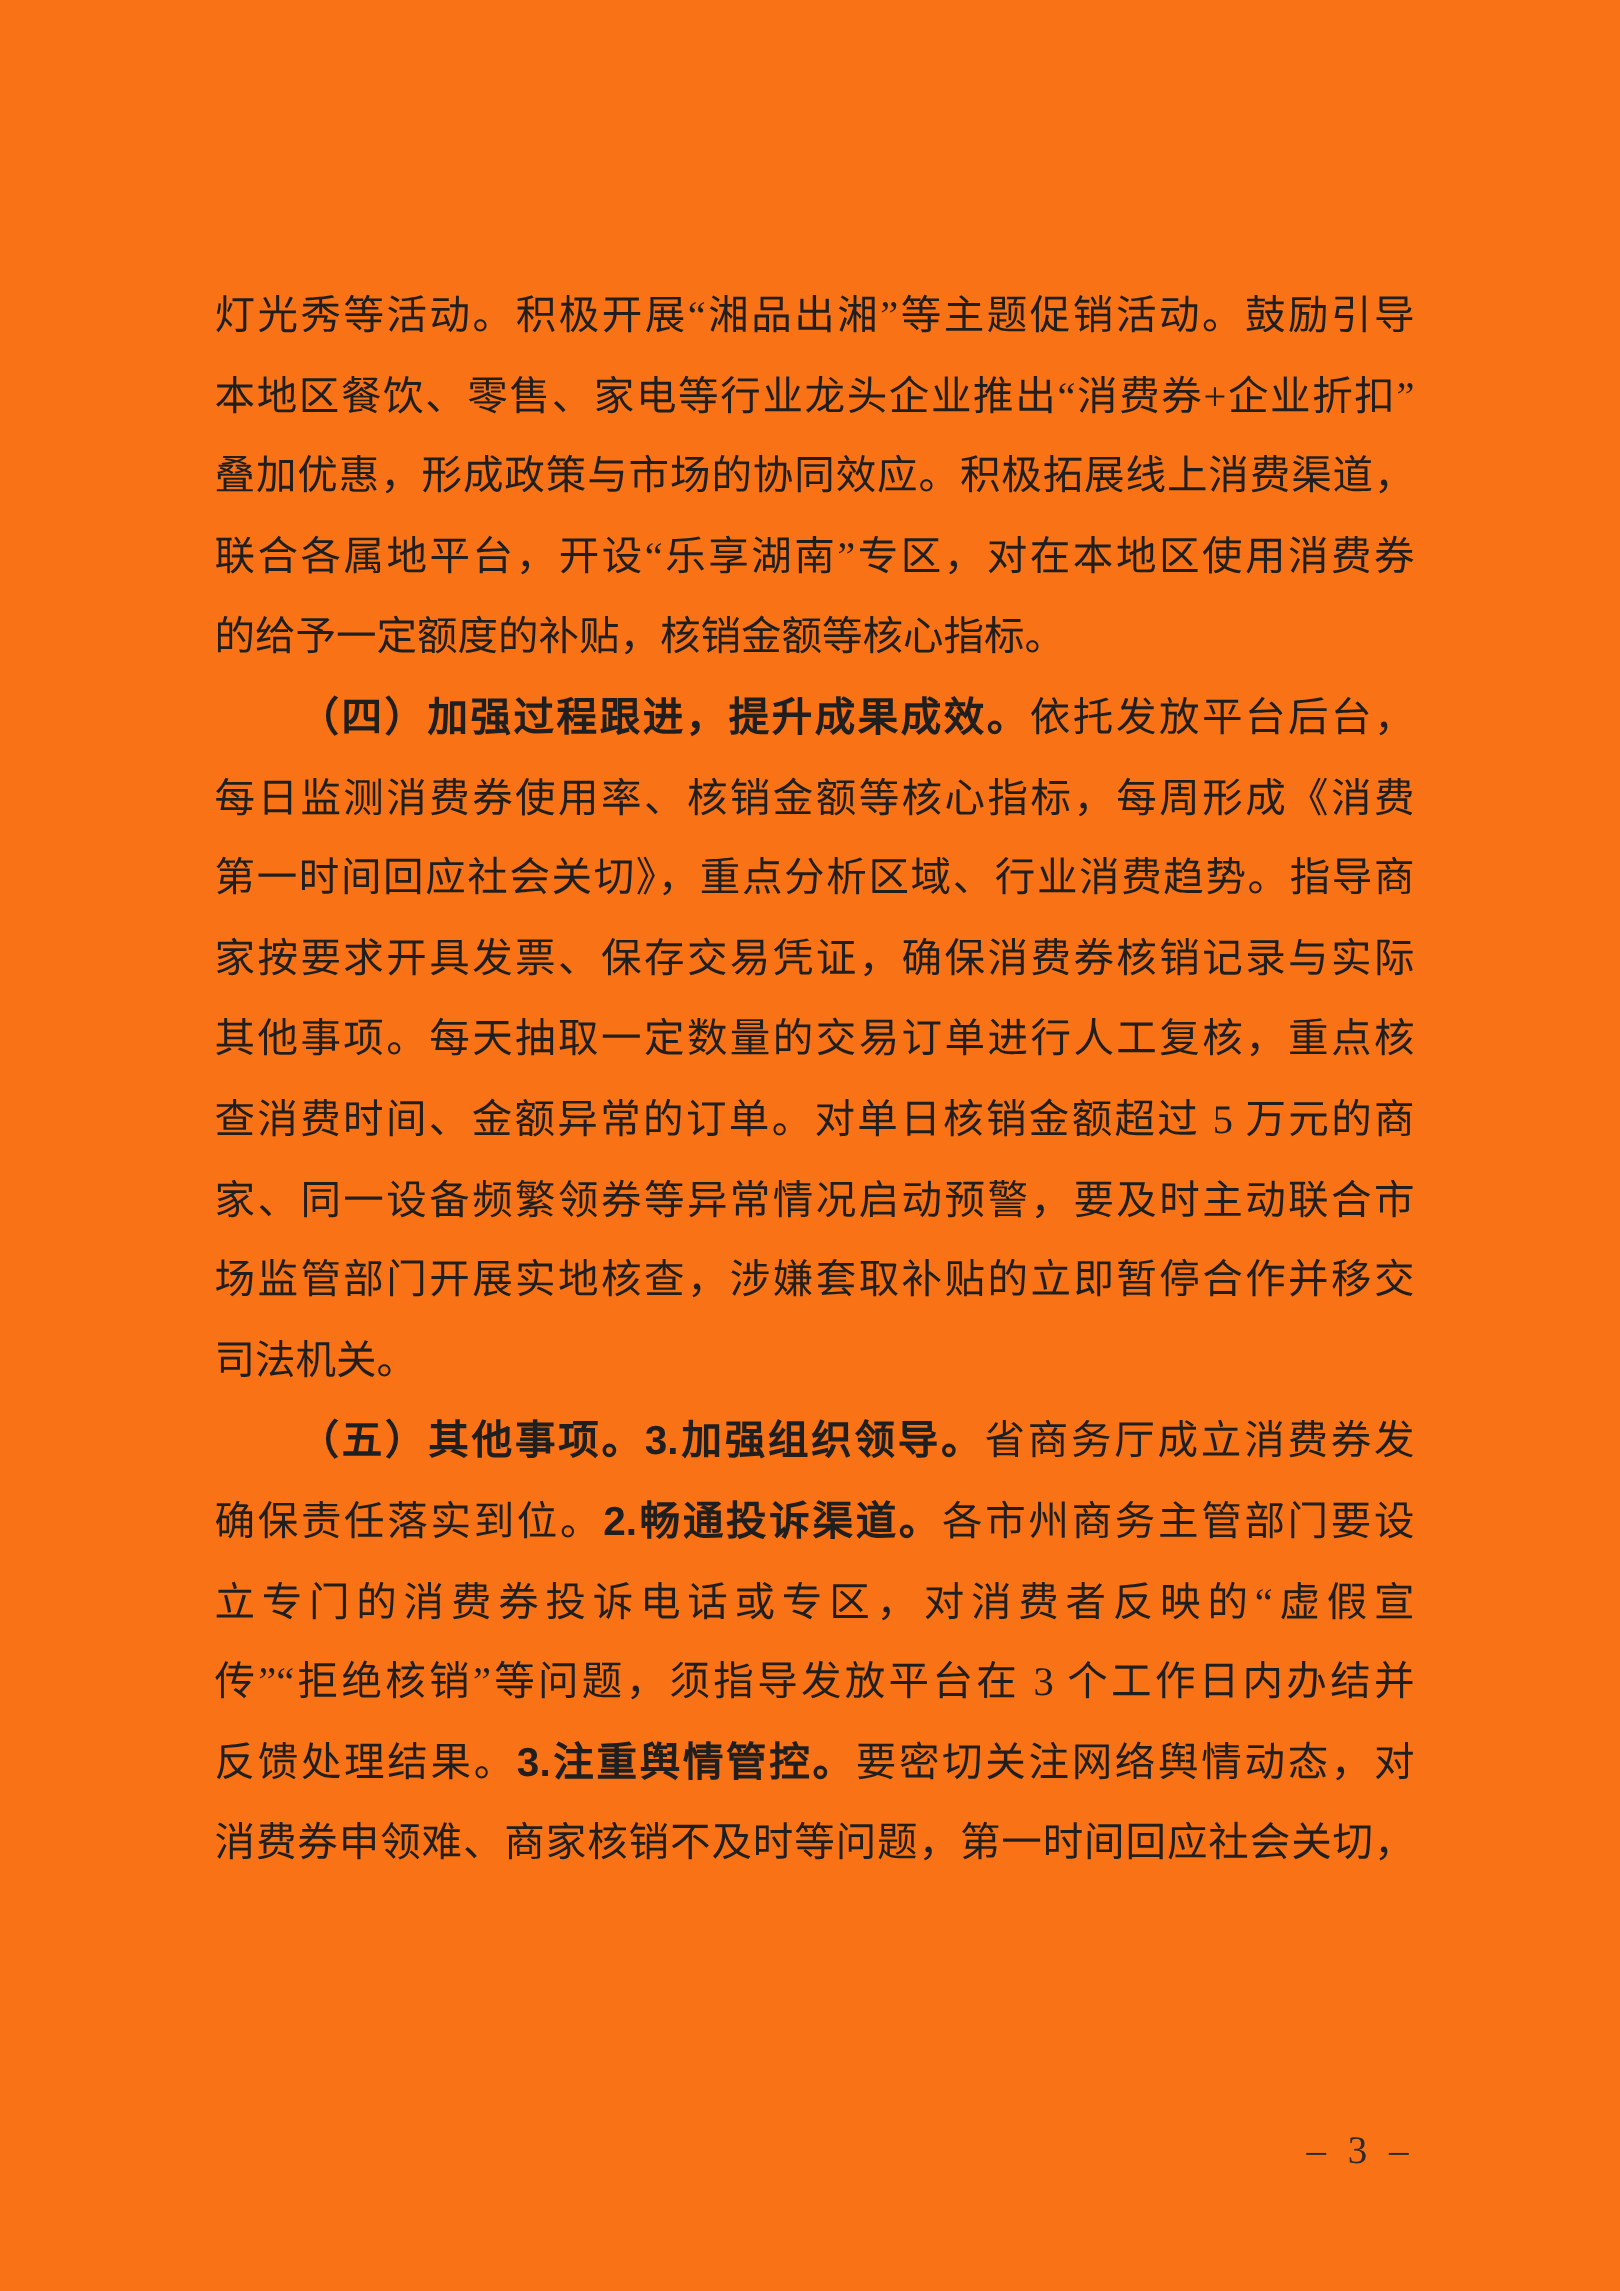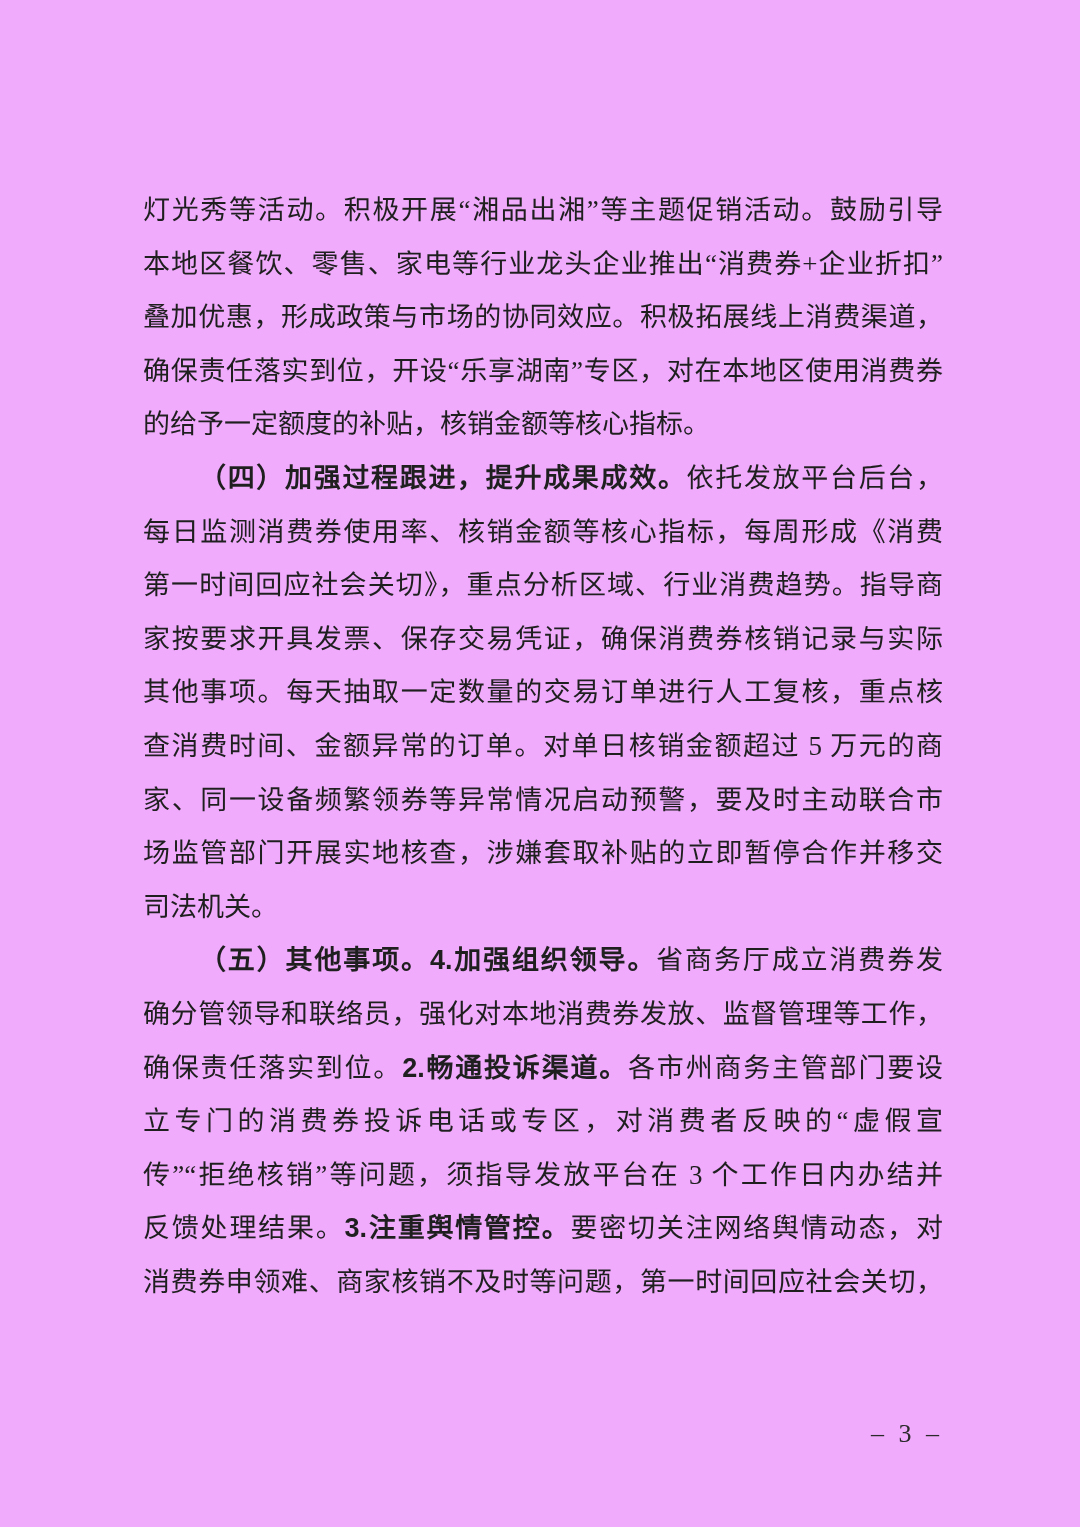--- a/index.html
+++ b/index.html
@@ -10,21 +10,21 @@
     width: 1080px;
     height: 1527px;
     background: #ffffff;
     position: relative;
     overflow: hidden;
     font-family: "Liberation Serif", "DejaVu Serif", serif;
   }
   .page {
     position: absolute;
     inset: 0;
-    background: #f0abfc;
+    background: #f97316;
   }
   .content {
     position: absolute;
     left: 143px;
     top: 184px;
     width: 800px;
     color: #1f1f1f;
   }
   .line {
     font-size: 27px;
@@ -65,39 +65,38 @@
 </head>
 <body>
 
 <div class="page">
 
   <div class="content">
 
     <div class="line">灯光秀等活动。积极开展“湘品出湘”等主题促销活动。鼓励引导</div>
     <div class="line">本地区餐饮、零售、家电等行业龙头企业推出“消费券+企业折扣”</div>
     <div class="line">叠加优惠，形成政策与市场的协同效应。积极拓展线上消费渠道，</div>
-    <div class="line">确保责任落实到位，开设“乐享湖南”专区，对在本地区使用消费券</div>
+    <div class="line">联合各属地平台，开设“乐享湖南”专区，对在本地区使用消费券</div>
     <div class="line para-end">的给予一定额度的补贴，核销金额等核心指标。</div>
 
     <div class="line indent">
       <span class="h-kai">（四）加强过程跟进，提升成果成效。</span><span>依托发放平台后台，</span>
     </div>
     <div class="line">每日监测消费券使用率、核销金额等核心指标，每周形成《消费</div>
     <div class="line">第一时间回应社会关切》，重点分析区域、行业消费趋势。指导商</div>
     <div class="line">家按要求开具发票、保存交易凭证，确保消费券核销记录与实际</div>
     <div class="line">其他事项。每天抽取一定数量的交易订单进行人工复核，重点核</div>
     <div class="line">查消费时间、金额异常的订单。对单日核销金额超过 5 万元的商</div>
     <div class="line">家、同一设备频繁领券等异常情况启动预警，要及时主动联合市</div>
     <div class="line">场监管部门开展实地核查，涉嫌套取补贴的立即暂停合作并移交</div>
     <div class="line para-end">司法机关。</div>
 
     <div class="line indent">
-      <span class="h-kai">（五）其他事项。</span><span class="h-hei">4.加强组织领导。</span><span>省商务厅成立消费券发</span>
+      <span class="h-kai">（五）其他事项。</span><span class="h-hei">3.加强组织领导。</span><span>省商务厅成立消费券发</span>
     </div>
-    <div class="line">确分管领导和联络员，强化对本地消费券发放、监督管理等工作，</div>
     <div class="line">
       <span>确保责任落实到位。</span><span class="h-hei">2.畅通投诉渠道。</span><span>各市州商务主管部门要设</span>
     </div>
     <div class="line">立专门的消费券投诉电话或专区，对消费者反映的“虚假宣</div>
     <div class="line">传”“拒绝核销”等问题，须指导发放平台在 3 个工作日内办结并</div>
     <div class="line">
       <span>反馈处理结果。</span><span class="h-hei">3.注重舆情管控。</span><span>要密切关注网络舆情动态，对</span>
     </div>
     <div class="line">消费券申领难、商家核销不及时等问题，第一时间回应社会关切，</div>
 

